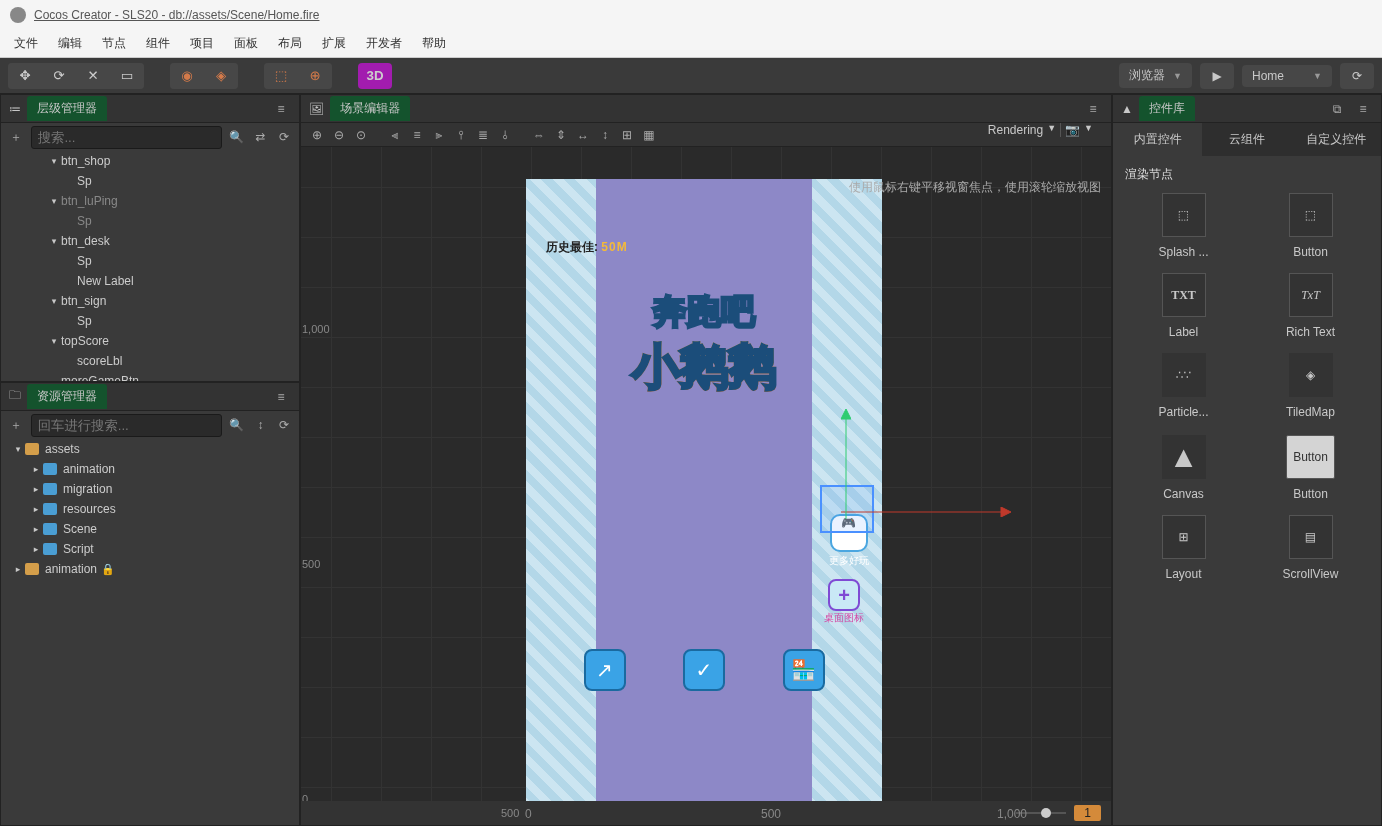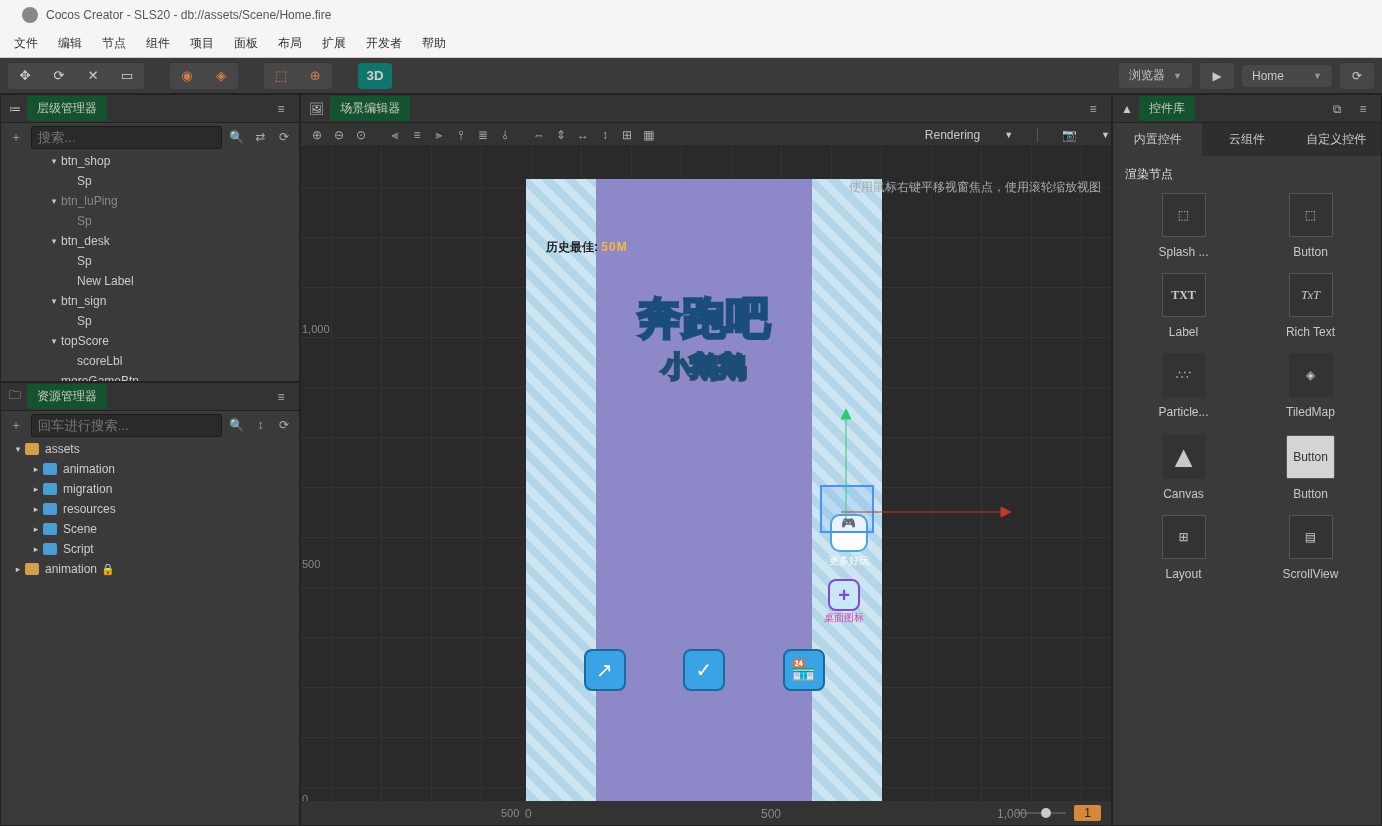--- a/index.html
+++ b/index.html
@@ -1,26 +1,26 @@
 <!DOCTYPE html>
 <html><head>
 <meta charset="utf-8">
 <style>
 * { margin: 0; padding: 0; box-sizing: border-box; font-family: "Microsoft YaHei", sans-serif; }
 html, body { width: 1382px; height: 826px; background: #4a4a4a; color: #c8c8c8; font-size: 12px; overflow: hidden; }
-.titlebar { height: 30px; background: #f5f5f5; color: #555; display: flex; align-items: center; padding: 0 22px; }
+.titlebar { height: 30px; background: #f5f5f5; color: #555; display: flex; align-items: center; padding: 0 10px; text-decoration: underline; }
 .titlebar .logo { width: 16px; height: 16px; border-radius: 50%; background: #888; margin-right: 8px; }
 .menubar { height: 28px; background: #f5f5f5; color: #333; display: flex; align-items: center; padding: 0 4px; border-bottom: 1px solid #ccc; }
 .menubar span { padding: 0 10px; cursor: default; }
 .toolbar { height: 36px; background: #3a3a3a; display: flex; align-items: center; padding: 0 8px; gap: 4px; border-bottom: 1px solid #222; }
 .toolbar-group { display: flex; gap: 0; background: #474747; border-radius: 4px; }
 .toolbar-btn { width: 34px; height: 26px; display: flex; align-items: center; justify-content: center; background: #474747; border: none; color: #ccc; cursor: pointer; }
 .toolbar-btn:first-child { border-radius: 4px 0 0 4px; }
 .toolbar-btn:last-child { border-radius: 0 4px 4px 0; }
-.toolbar-btn.single { border-radius: 4px; background: #0f766e; }
+.toolbar-btn.single { border-radius: 4px; background: #a21caf; }
 .toolbar-sep { width: 18px; }
 .toolbar .right { margin-left: auto; display: flex; gap: 8px; align-items: center; }
 .dropdown { background: #474747; border-radius: 4px; padding: 4px 10px; display: flex; align-items: center; gap: 8px; cursor: pointer; }
 .dropdown .arrow { font-size: 9px; color: #999; }
 .play { width: 34px; height: 26px; background: #474747; border-radius: 4px; display: flex; align-items: center; justify-content: center; cursor: pointer; }
 
 .main { display: grid; grid-template-columns: 300px 1fr 270px; grid-template-rows: 288px 1fr; height: calc(826px - 30px - 28px - 36px); }
 .panel { background: #3a3a3a; border: 1px solid #222; display: flex; flex-direction: column; overflow: hidden; }
 .panel-header { height: 28px; background: #333; display: flex; align-items: center; padding: 0 8px; gap: 6px; border-bottom: 1px solid #222; }
 .panel-header .tab { background: #14532d; padding: 4px 10px; border-radius: 3px 3px 0 0; }
@@ -37,39 +37,39 @@
 .folder-icon.warn { background: #d49e4a; }
 
 .hierarchy { grid-row: 1; grid-column: 1; }
 .assets { grid-row: 2; grid-column: 1; }
 .scene { grid-row: 1 / span 2; grid-column: 2; position: relative; }
 .library { grid-row: 1 / span 2; grid-column: 3; }
 
 .scene .viewport { position: absolute; inset: 28px 0 24px 0; background: #2a2a2a; overflow: hidden; }
 .scene .topbar { position: absolute; top: 28px; left: 0; right: 0; height: 24px; background: #333; display: flex; align-items: center; padding: 0 6px; gap: 2px; border-bottom: 1px solid #222; z-index: 3; }
 .scene .hint { position: absolute; top: 56px; right: 10px; color: #aaa; z-index: 2; }
-.scene .status { position: absolute; top: 28px; right: 1px; height: 24px; display:flex; align-items:center; gap:24px; z-index:4; }
+.scene .status { position: absolute; top: 28px; right: 18px; height: 24px; display:flex; gap:4px; z-index:4; }
 .scene .footer-slider { position:absolute; bottom:0; left:0; right:0; height:24px; background:#333; display:flex; align-items:center; justify-content:flex-end; padding:0 10px; gap:8px; }
 
 .grid { position: absolute; inset: 24px 0 0 0; background-image:
   linear-gradient(to right, #333 1px, transparent 1px),
   linear-gradient(to bottom, #333 1px, transparent 1px);
   background-size: 50px 50px; background-position: -20px -10px; }
 .tick-x, .tick-y { position:absolute; color:#888; font-size:11px; }
 
 .game { position:absolute; left: 225px; top: 56px; width:356px; height:630px; background:#8d88c7; z-index:1; overflow:hidden; }
 .game .ice-l, .game .ice-r { position:absolute; top:0; bottom:0; width:70px; background:
   repeating-linear-gradient(45deg,#cce5f1 0 8px,#b3d7e8 8px 16px); }
 .game .ice-l { left:0; }
 .game .ice-r { right:0; }
 .game .hist { position:absolute; left:20px; top:60px; color:#222; font-weight:bold; }
 .game .hist .val { color:#f3b93a; font-weight:900; letter-spacing:1px; }
 .game .logo { position:absolute; left:50%; top:110px; transform:translateX(-50%); text-align:center; font-weight:900; }
-.game .logo .l1 { font-size:44px; color:#fff; -webkit-text-stroke:3px #1b4d7a; }
-.game .logo .l2 { font-size:28px; background:linear-gradient(#ffb347,#ff6a00); -webkit-background-clip:text; color:transparent; -webkit-text-stroke:3px #1b4d7a; }
+.game .logo .l1 { font-size:34px; color:#fff; -webkit-text-stroke:3px #1b4d7a; }
+.game .logo .l2 { font-size:48px; background:linear-gradient(#ffb347,#ff6a00); -webkit-background-clip:text; color:transparent; -webkit-text-stroke:3px #1b4d7a; }
 .game .more { position:absolute; right:10px; top:335px; width:46px; text-align:center; }
 .game .more .ico { width:38px; height:38px; background:#fff; border-radius:10px; border:2px solid #4aa6e0; margin:0 auto 2px; }
 .game .more .lbl { font-size:10px; color:#fff; }
 .game .start-bar { position:absolute; left:0; right:0; top:395px; height:60px; background:#4aa6e0; display:flex; align-items:center; justify-content:center; }
 .game .start-bar .txt { font-size:34px; font-weight:900; color:#fff; -webkit-text-stroke:2px #6a2aa8; font-style:italic; letter-spacing:2px; }
 .game .desk { position:absolute; right:18px; top:400px; width:40px; text-align:center; }
 .game .desk .ico { width:32px; height:32px; border:2px solid #7f4ad4; border-radius:8px; background:#c9e8f6; margin:0 auto; display:flex; align-items:center; justify-content:center; color:#7f4ad4; font-size:20px; font-weight:bold; }
 .game .desk .lbl { font-size:10px; color:#d445a3; }
 .game .btn-row { position:absolute; left:0; right:0; top:470px; display:flex; justify-content:space-evenly; }
 .game .btn-row .b { width:42px; height:42px; background:#3aa3e6; border-radius:8px; border:2px solid #1a6aa0; display:flex; align-items:center; justify-content:center; color:#fff; font-size:20px; }

